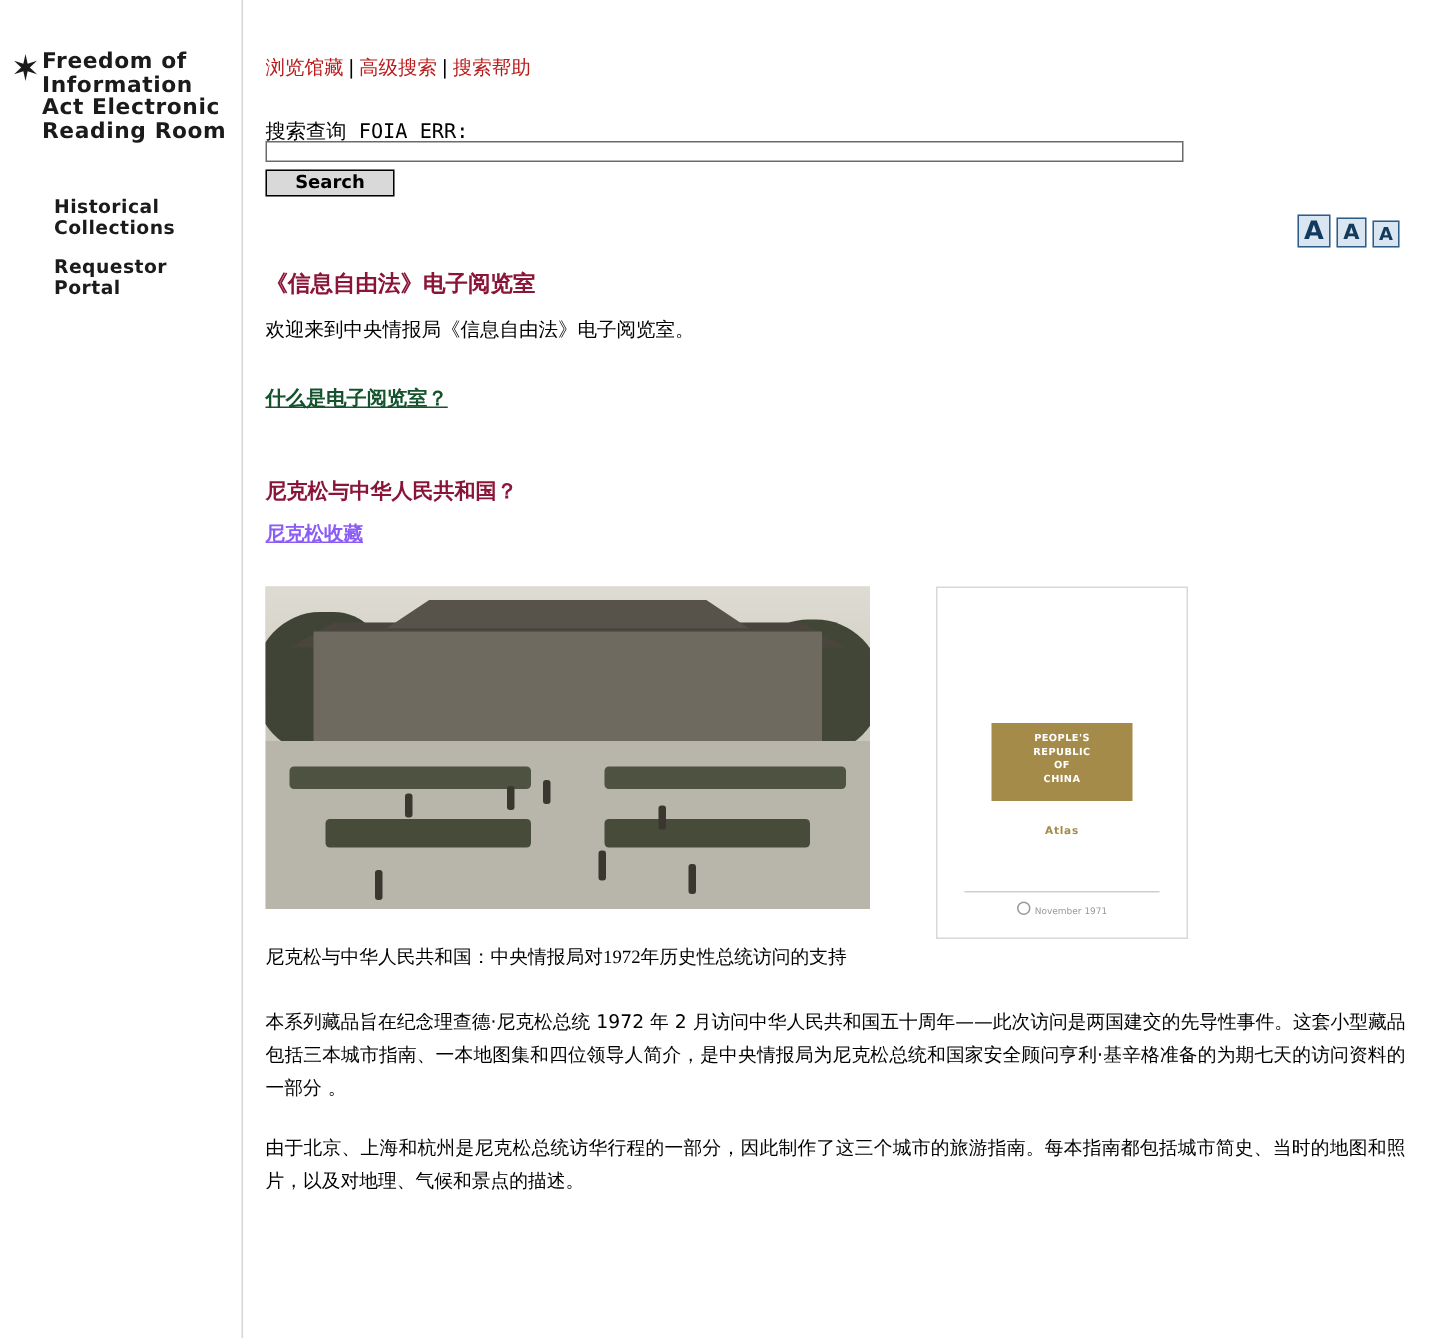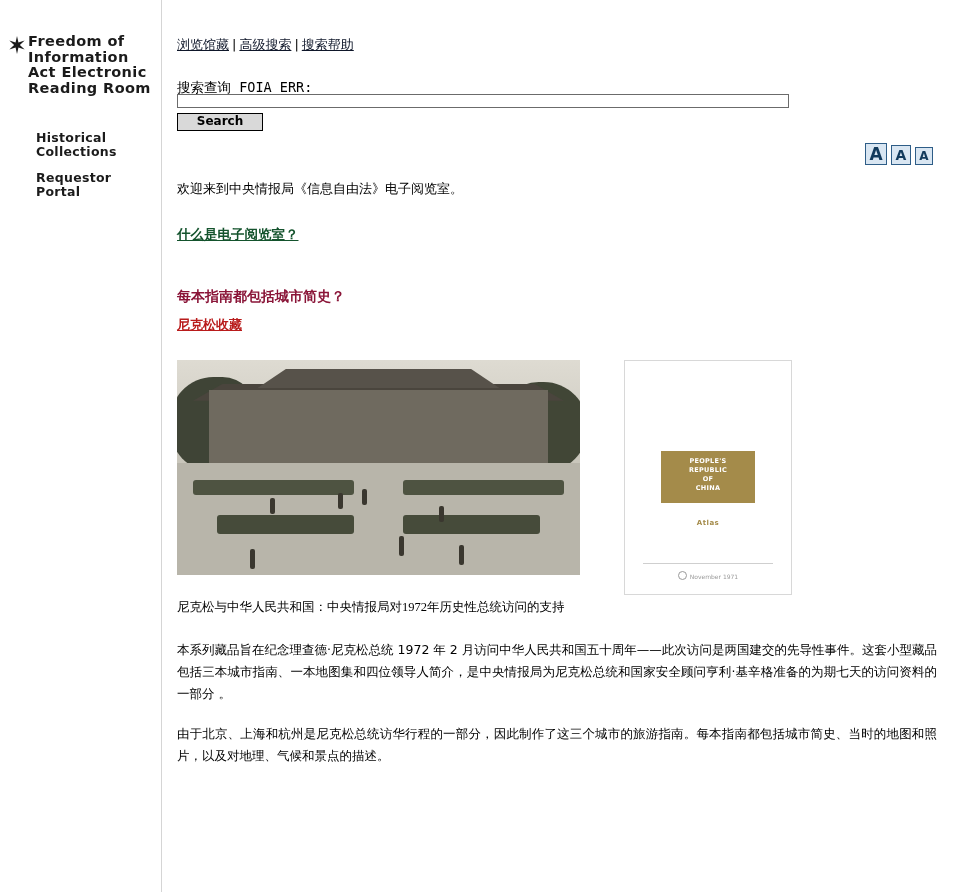--- a/index.html
+++ b/index.html
@@ -84,22 +84,21 @@
   
   .toplinks {
     position: absolute;
     left: 177px;
     top: 36px;
     font-family: "DejaVu Sans", sans-serif;
     font-size: 13px;
     color: #000000;
   }
   .toplinks a {
-    color: #0f172a;
-    text-decoration: underline;
+    color: #b91c1c;
     cursor: pointer;
   }
   .toplinks .sep {
     padding: 0 3px;
   }
 
   
   .search-label {
     position: absolute;
     left: 177px;
@@ -196,21 +195,21 @@
     font-family: "DejaVu Sans", sans-serif;
     font-weight: bold;
     font-size: 14px;
     color: #8a1538;
     margin: 0 0 10px 0;
   }
   .h3-link {
     font-family: "DejaVu Sans", sans-serif;
     font-weight: bold;
     font-size: 13px;
-    color: #b91c1c;
+    color: #8b5cf6;
     text-decoration: underline;
     cursor: pointer;
     display: inline-block;
     margin: 0 0 26px 0;
   }
 
   
   .img-row {
     position: relative;
     height: 220px;
@@ -388,24 +387,25 @@
   <input class="search-input" type="text" value="" placeholder="" style="">
   <div class="search-button">Search</div>
 
   <div class="fontsize">
     <div class="fs-btn fs-large">A</div>
     <div class="fs-btn fs-medium">A</div>
     <div class="fs-btn fs-small">A</div>
   </div>
 
   <div class="content">
+    <h1 class="h1">《信息自由法》电子阅览室</h1>
     <p class="welcome">欢迎来到中央情报局《信息自由法》电子阅览室。</p>
     <a class="h2-link">什么是电子阅览室？</a>
 
-    <h2 class="h2">每本指南都包括城市简史？</h2>
+    <h2 class="h2">尼克松与中华人民共和国？</h2>
     <a class="h3-link">尼克松收藏</a>
 
     <div class="img-row">
       <div class="photo">
         <div class="sky"></div>
         <div class="tree-l"></div>
         <div class="tree-r"></div>
         <div class="roof1"></div>
         <div class="roof2"></div>
         <div class="bldg"></div>

